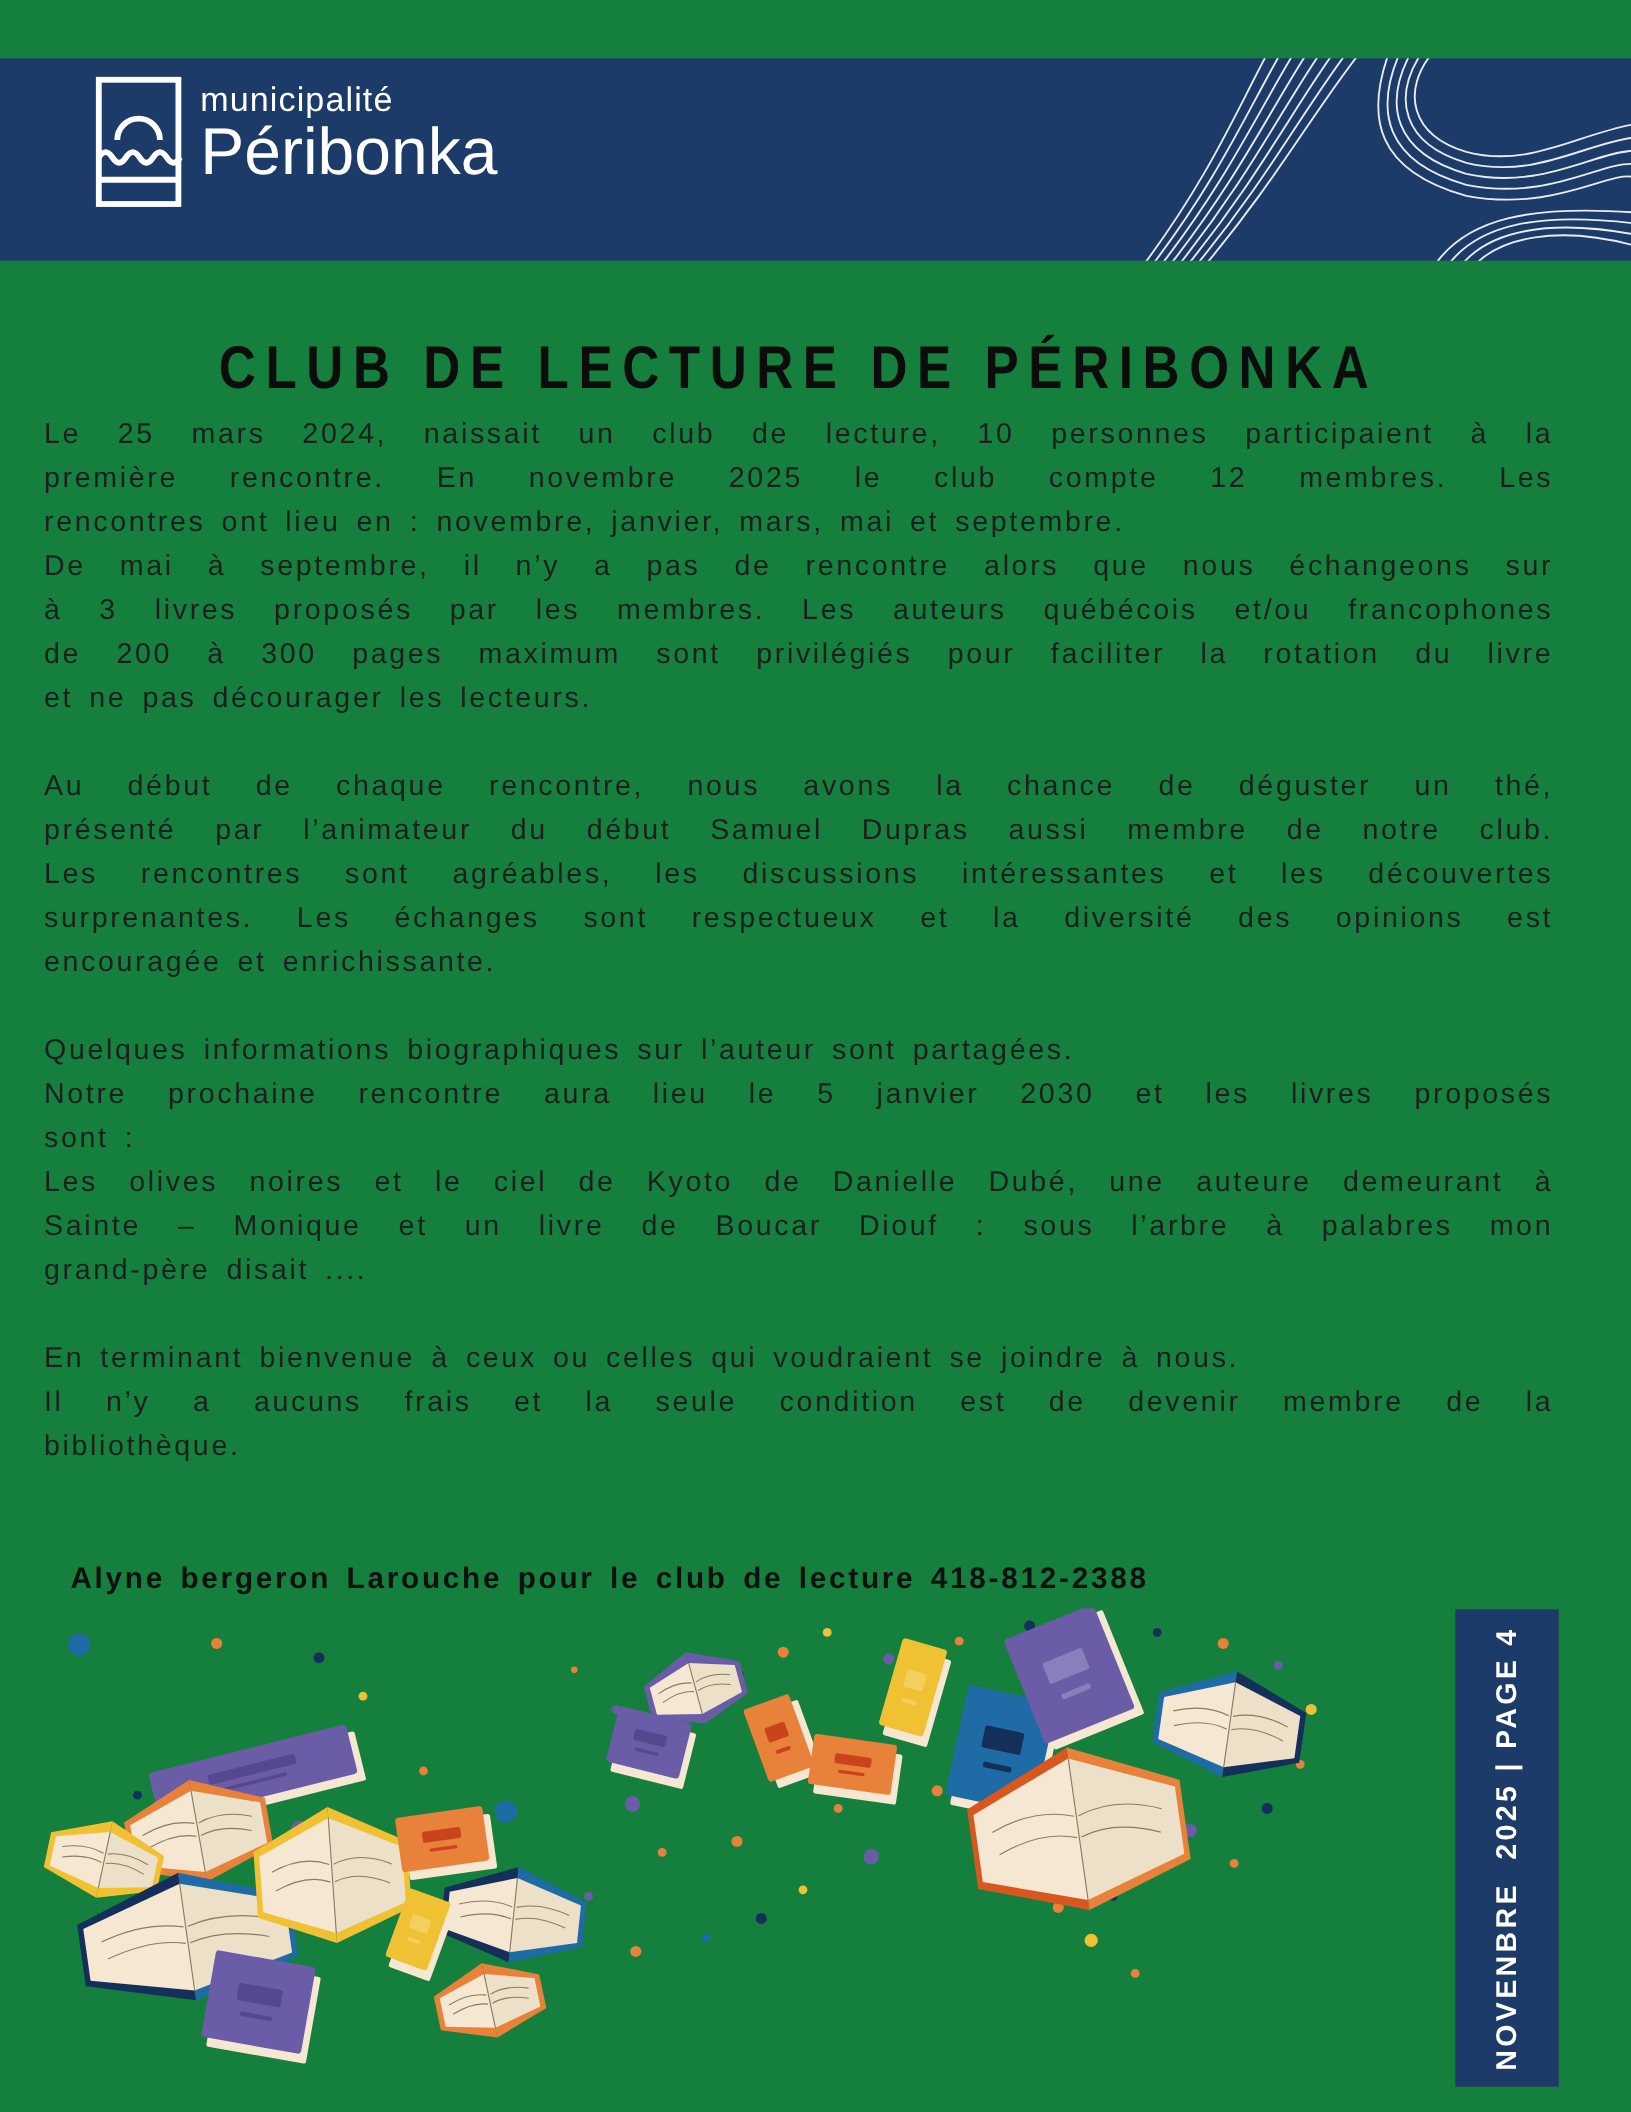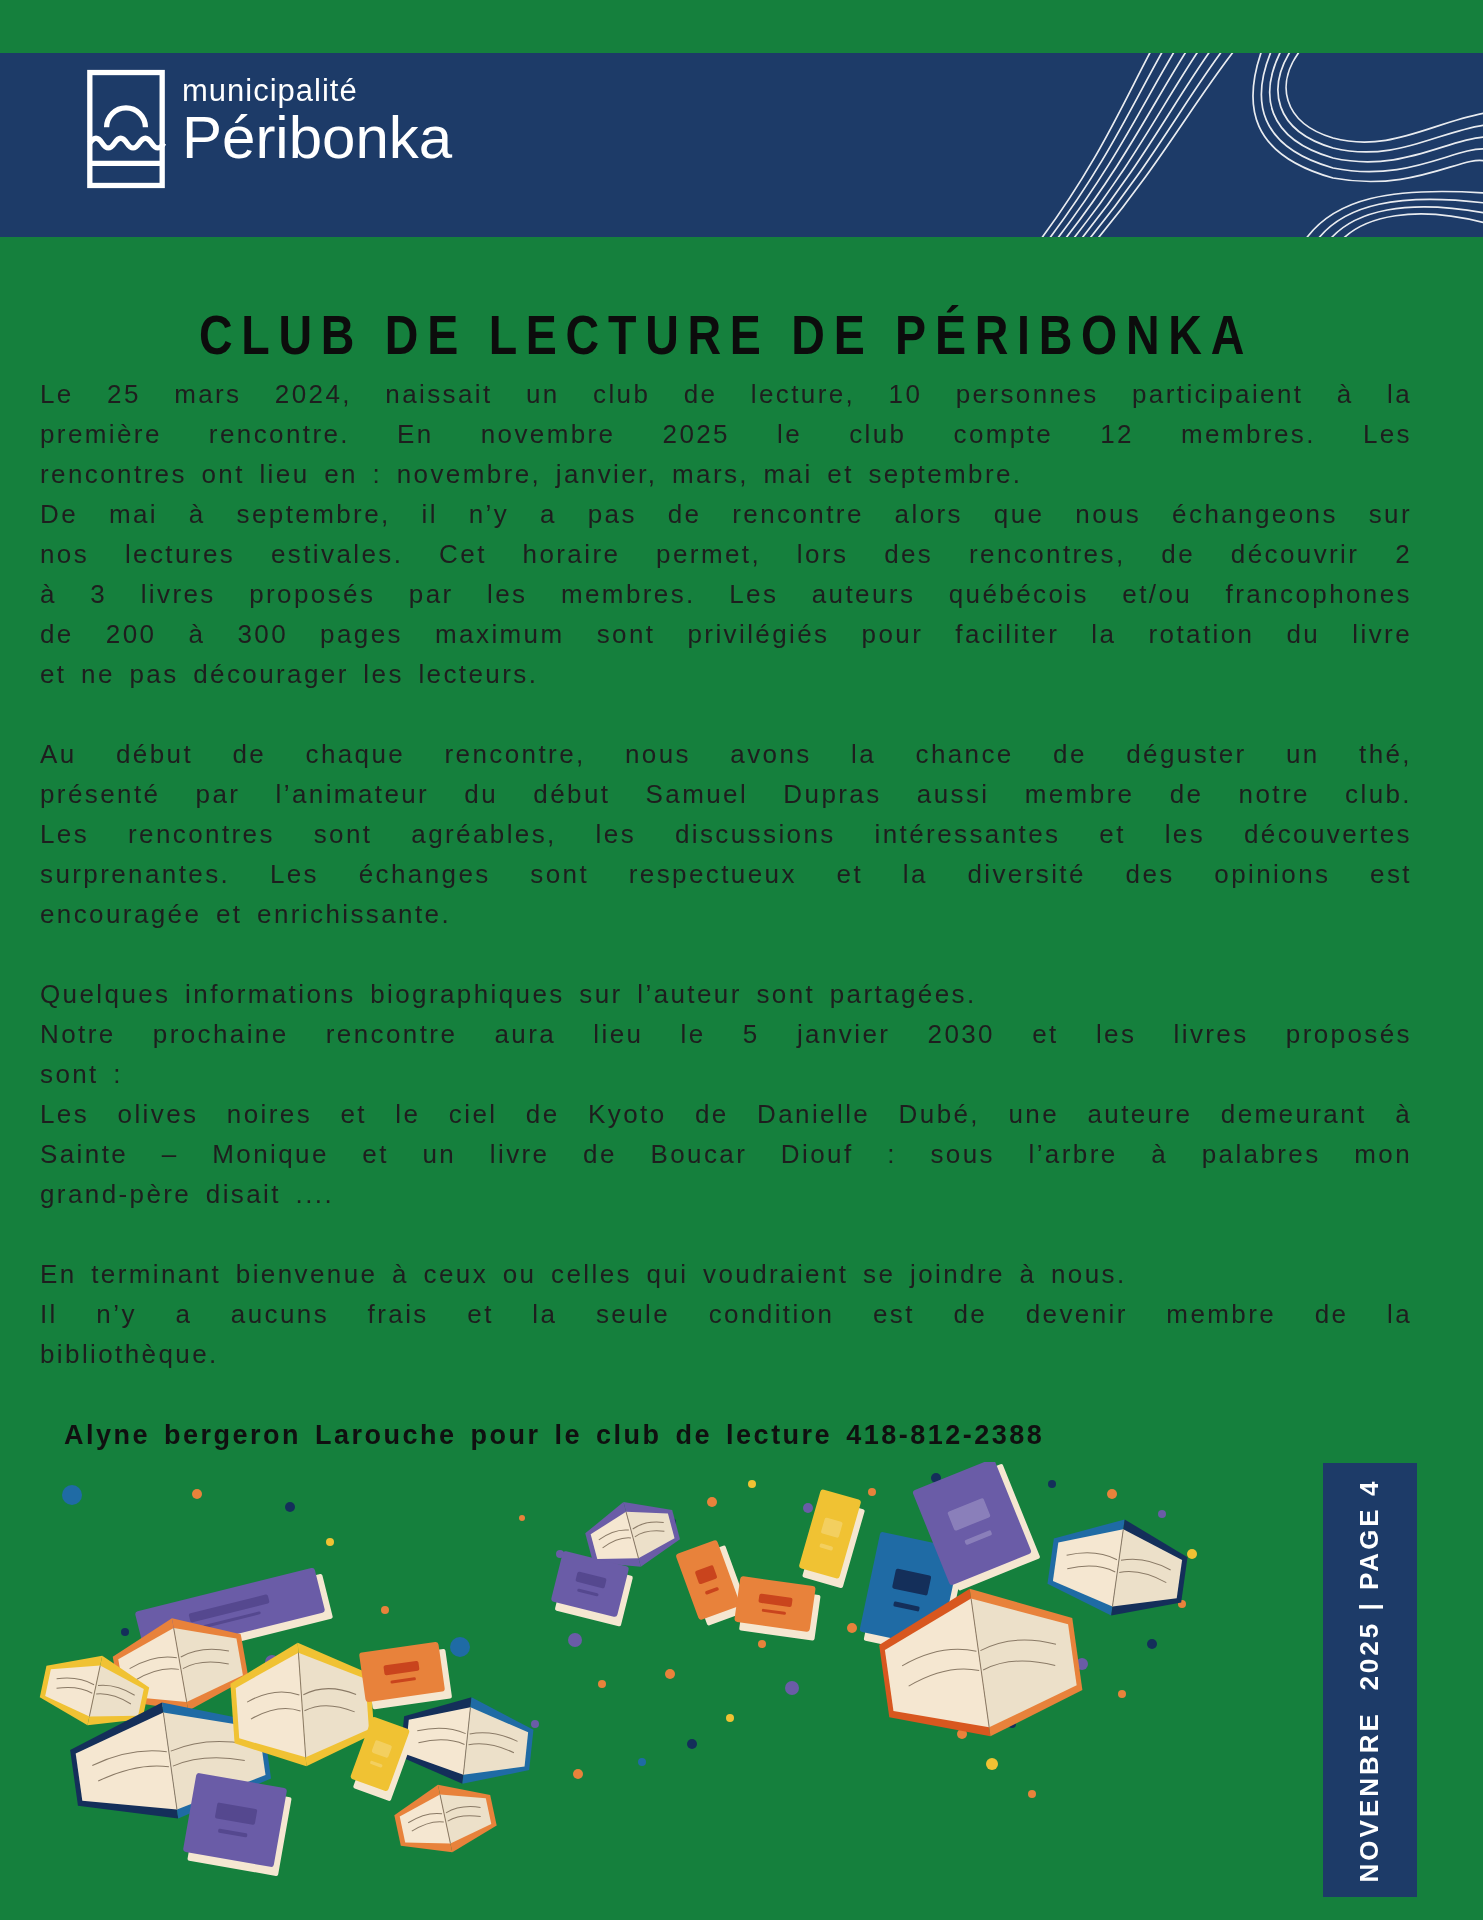--- a/index.html
+++ b/index.html
@@ -91,21 +91,20 @@
   </div>
 
   <h1 class="title">CLUB DE LECTURE DE PÉRIBONKA</h1>
 
   <div class="textcol">
       <div class="para">
         <div class="line">Le 25 mars 2024, naissait un club de lecture, 10 personnes participaient à la</div>
         <div class="line">première rencontre. En novembre 2025 le club compte 12 membres. Les</div>
         <div class="line final">rencontres ont lieu en : novembre, janvier, mars, mai et septembre.</div>
         <div class="line">De mai à septembre, il n’y a pas de rencontre alors que nous échangeons sur</div>
-        <div class="line">nos lectures estivales. Cet horaire permet, lors des rencontres, de découvrir 2</div>
         <div class="line">à 3 livres proposés par les membres. Les auteurs québécois et/ou francophones</div>
         <div class="line">de 200 à 300 pages maximum sont privilégiés pour faciliter la rotation du livre</div>
         <div class="line final">et ne pas décourager les lecteurs.</div>
       </div>
       <div class="para">
         <div class="line">Au début de chaque rencontre, nous avons la chance de déguster un thé,</div>
         <div class="line">présenté par l’animateur du début Samuel Dupras aussi membre de notre club.</div>
         <div class="line">Les rencontres sont agréables, les discussions intéressantes et les découvertes</div>
         <div class="line">surprenantes. Les échanges sont respectueux et la diversité des opinions est</div>
         <div class="line final">encouragée et enrichissante.</div>

